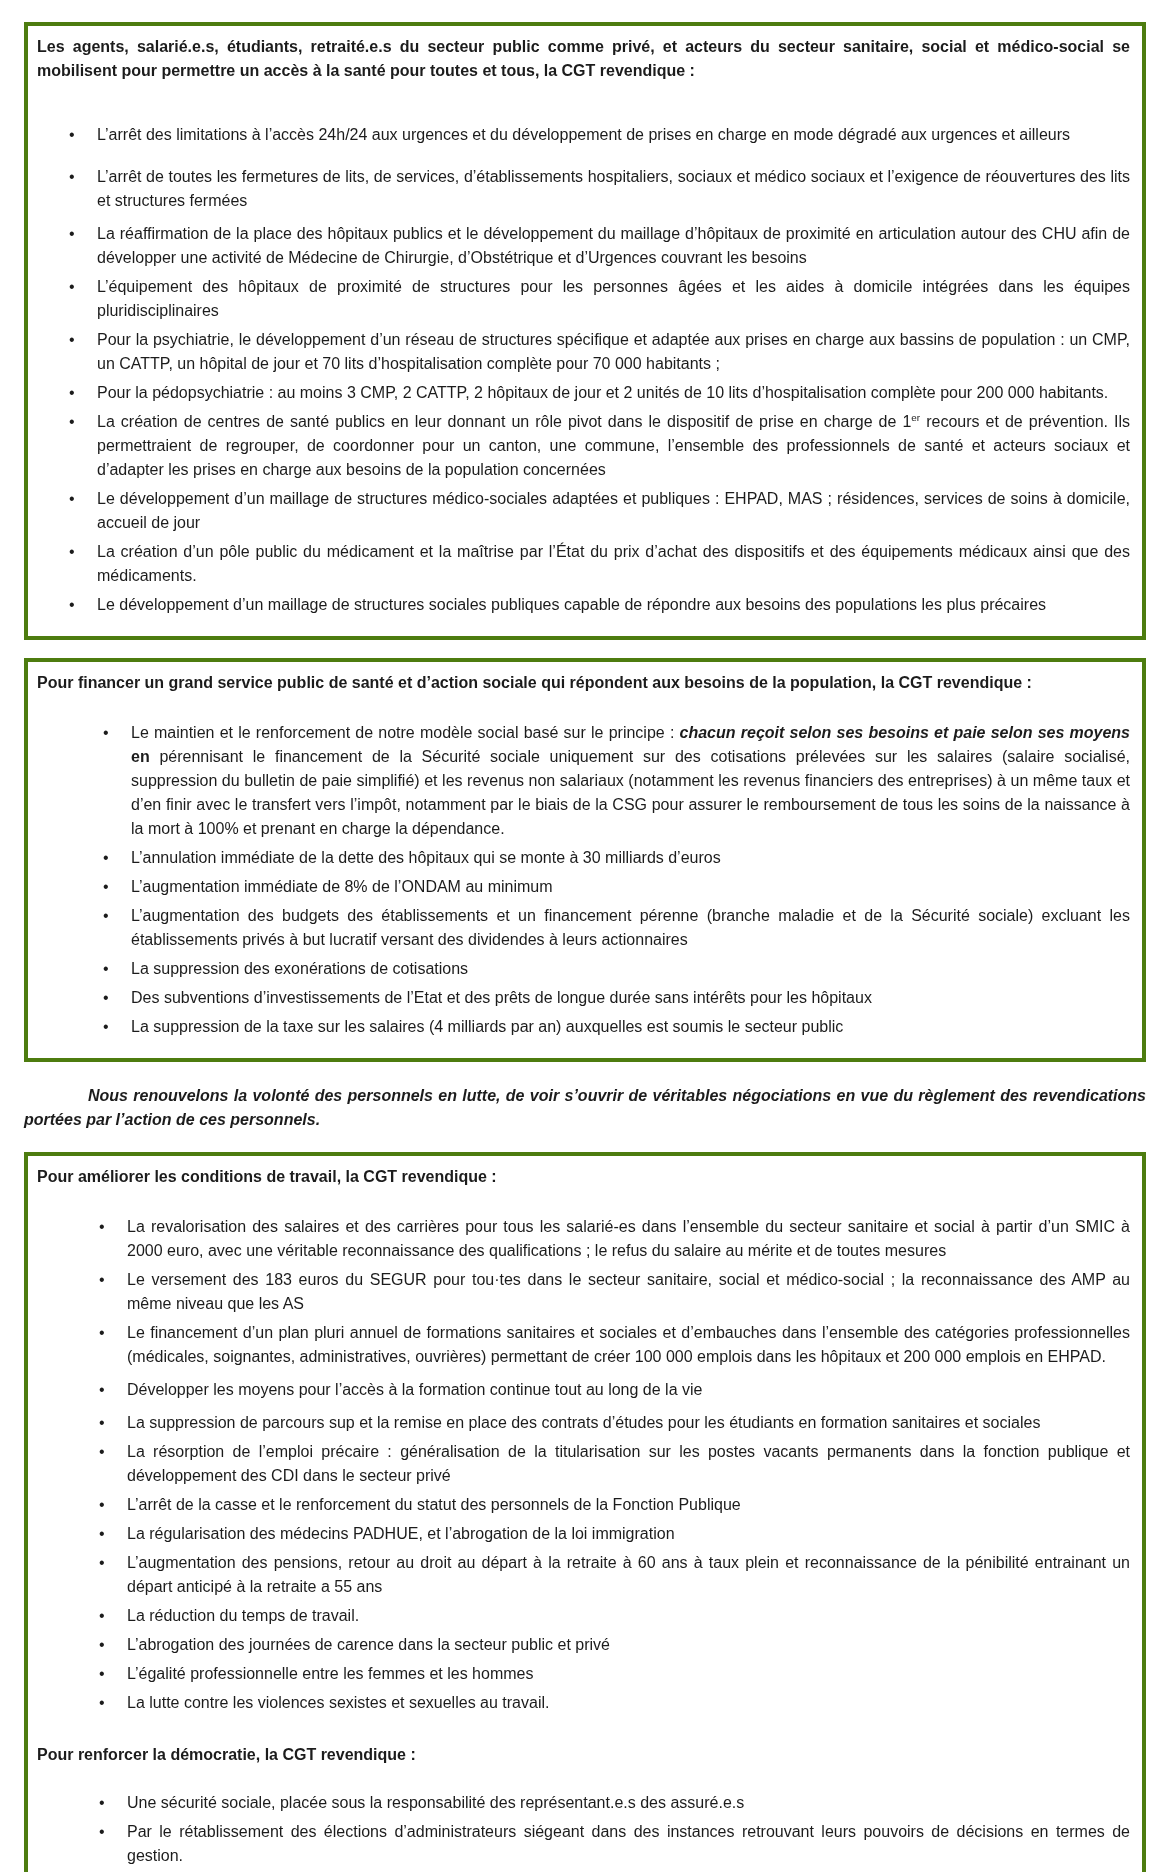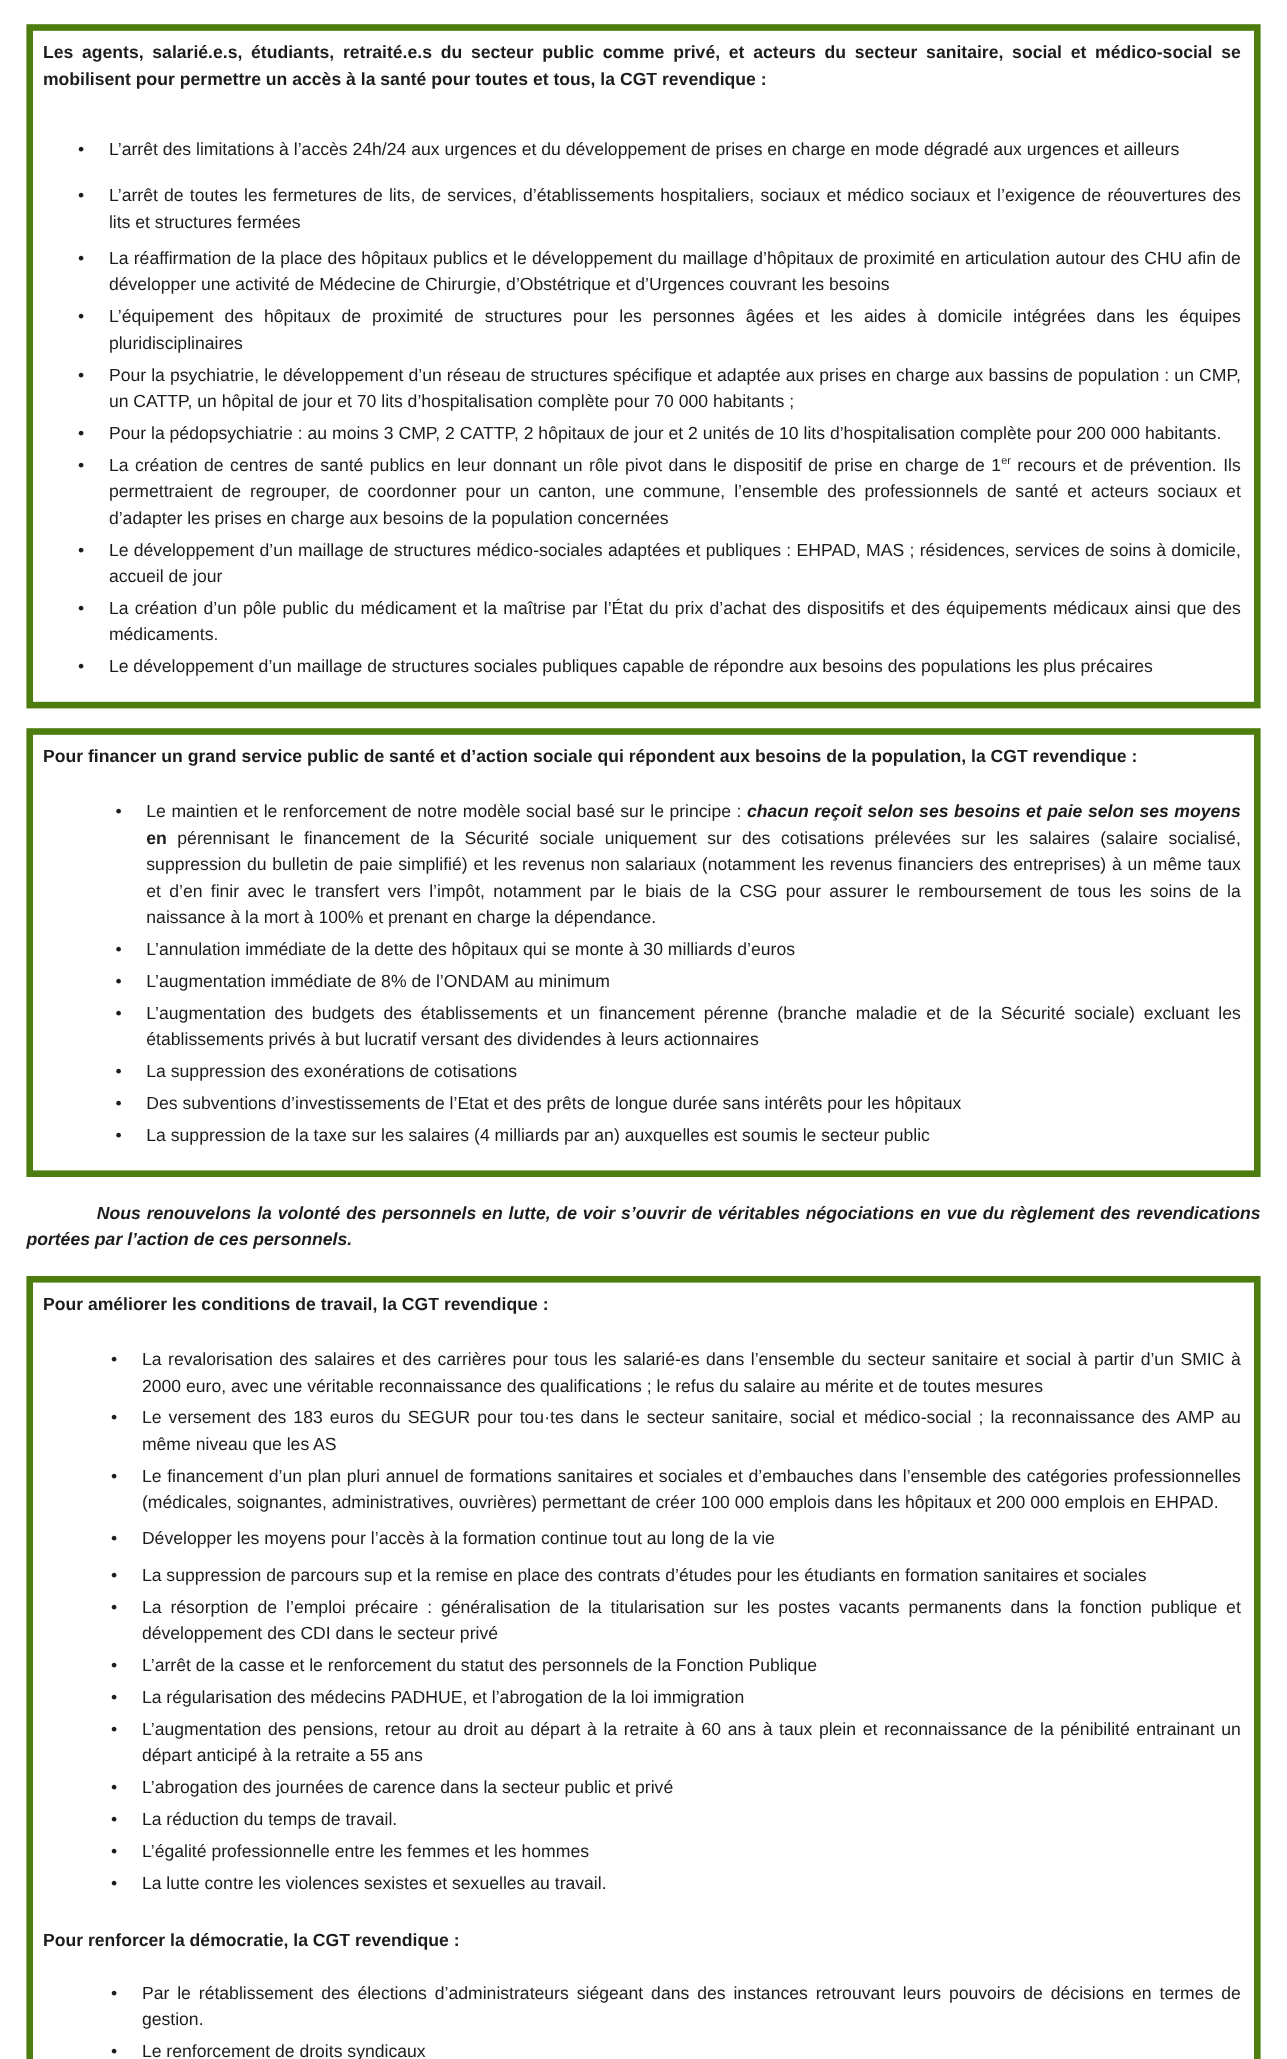--- a/index.html
+++ b/index.html
@@ -11,21 +11,21 @@
     width: 1170px;
     min-height: 1872px;
     box-sizing: border-box;
     font-family: "Liberation Sans", sans-serif;
     font-size: 16px;
     line-height: 24px;
     color: #1c1c1c;
   }
   main { display: block; padding-top: 22px; }
   .box {
-    border: 6px solid #4d7c0f;
+    border: 4px solid #4d7c0f;
     margin: 0 24px;
     padding: 9px 12px 14px 9px;
     background: #fff;
   }
   #box2 { margin-top: 18px; }
   #box3 { margin-top: 2px; }
   .intro, .header {
     font-weight: bold;
     text-align: justify;
     margin: 0 0 26px 0;
@@ -112,26 +112,27 @@
     <ul class="list l3">
       <li>La revalorisation des salaires et des carrières pour tous les salarié-es dans l’ensemble du secteur sanitaire et social à partir d’un SMIC à 2000 euro, avec une véritable reconnaissance des qualifications ; le refus du salaire au mérite et de toutes mesures</li>
       <li>Le versement des 183 euros du SEGUR pour tou·tes dans le secteur sanitaire, social et médico-social ; la reconnaissance des AMP au même niveau que les AS</li>
       <li class="gap-md">Le financement d’un plan pluri annuel de formations sanitaires et sociales et d’embauches dans l’ensemble des catégories professionnelles (médicales, soignantes, administratives, ouvrières) permettant de créer 100 000 emplois dans les hôpitaux et 200 000 emplois en EHPAD.</li>
       <li class="gap-md">Développer les moyens pour l’accès à la formation continue tout au long de la vie</li>
       <li>La suppression de parcours sup et la remise en place des contrats d’études pour les étudiants en formation sanitaires et sociales</li>
       <li>La résorption de l’emploi précaire : généralisation de la titularisation sur les postes vacants permanents dans la fonction publique et développement des CDI dans le secteur privé</li>
       <li>L’arrêt de la casse et le renforcement du statut des personnels de la Fonction Publique</li>
       <li>La régularisation des médecins PADHUE, et l’abrogation de la loi immigration</li>
       <li>L’augmentation des pensions, retour au droit au départ à la retraite à 60 ans à taux plein et reconnaissance de la pénibilité entrainant un départ anticipé à la retraite a 55 ans</li>
+      <li>La réduction du temps de travail.</li>
       <li>L’abrogation des journées de carence dans la secteur public et privé</li>
-      <li>La réduction du temps de travail.</li>
       <li>L’égalité professionnelle entre les femmes et les hommes</li>
       <li>La lutte contre les violences sexistes et sexuelles au travail.</li>
     </ul>
     <p class="header2">Pour renforcer la démocratie, la CGT revendique :</p>
     <ul class="list l3">
+      <li>Une sécurité sociale, placée sous la responsabilité des représentant.e.s des assuré.e.s</li>
       <li>Par le rétablissement des élections d’administrateurs siégeant dans des instances retrouvant leurs pouvoirs de décisions en termes de gestion.</li>
       <li>Le renforcement de droits syndicaux</li>
 
     </ul>
   </section>
 
 </main>
 
 </body></html>

